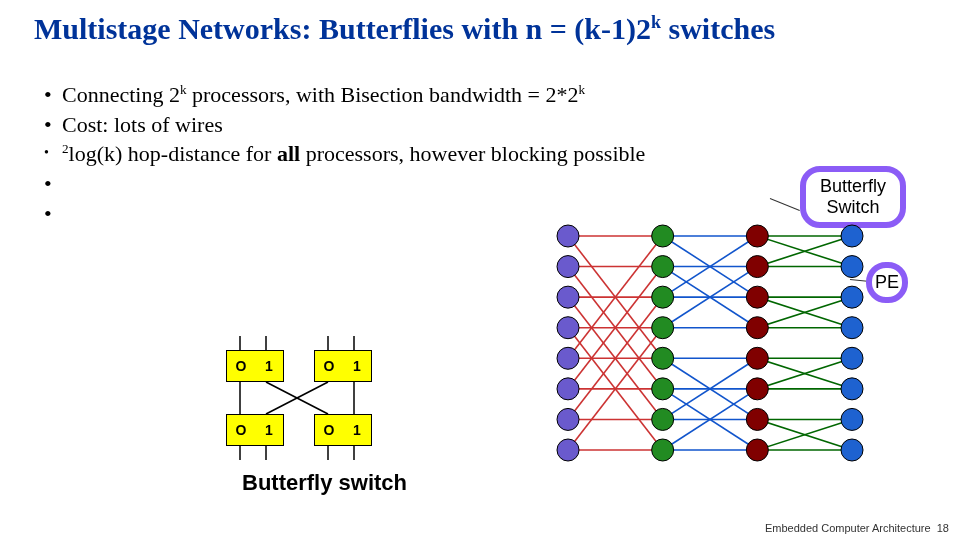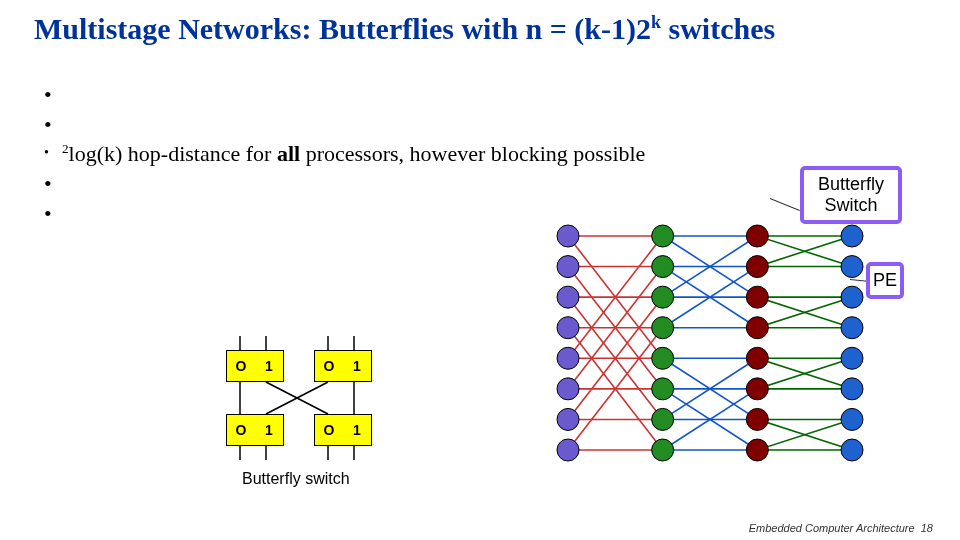--- a/index.html
+++ b/index.html
@@ -4,29 +4,29 @@
 <style>
   html,body{margin:0;padding:0;width:960px;height:540px;background:#fff;font-family:"Times New Roman",Times,serif;color:#000;}
   .slide{position:relative;width:960px;height:540px;}
   .title{position:absolute;left:34px;top:12px;font-size:30px;font-weight:bold;color:#003399;white-space:nowrap;}
   .title sup{font-size:.6em;}
   .bullets{position:absolute;left:44px;top:80px;font-size:22px;line-height:1.35;}
   .bullets .row{display:flex;}
   .bullets .dot{width:18px;flex:none;}
   .bullets .dot.small{font-size:14px;line-height:28px;}
   .bullets sup{font-size:.6em;}
-  .callout{position:absolute;background:#ffffff;border:4px solid #8b5cf6;border-radius:5px;font-family:Arial,Helvetica,sans-serif;font-size:18px;text-align:center;padding:4px 14px;}
+  .callout{position:absolute;background:#ffffff;border:6px solid #8b5cf6;border-radius:20px;font-family:Arial,Helvetica,sans-serif;font-size:18px;text-align:center;padding:4px 14px;}
   #callout-switch{left:800px;top:166px;}
   #callout-switch-line{position:absolute;left:770px;top:198px;width:32px;height:1px;background:#333;transform:rotate(22deg);transform-origin:left center;}
   #callout-pe{left:866px;top:262px;padding:4px 3px;}
   #callout-pe-line{position:absolute;left:850px;top:279px;width:20px;height:1px;background:#333;transform:rotate(6deg);transform-origin:left center;}
-  .caption{position:absolute;font-family:Arial,Helvetica,sans-serif;font-weight:normal;font-size:16px;}
+  .caption{position:absolute;font-family:Arial,Helvetica,sans-serif;font-weight:bold;font-size:22px;}
   #cap-left{left:242px;top:470px;}
   #cap-right{left:554px;top:470px;}
-  .footer{position:absolute;right:27px;bottom:6px;font-family:Arial,Helvetica,sans-serif;font-size:11px;font-style:italic;color:#333;}
+  .footer{position:absolute;right:11px;bottom:6px;font-family:Arial,Helvetica,sans-serif;font-size:11px;color:#333;}
   
   #bfly-switch{position:absolute;left:216px;top:336px;width:200px;height:130px;}
   #bfly-switch svg{position:absolute;left:0;top:0;}
   .swcell{position:absolute;width:56px;height:30px;border:1px solid #000;background:#ffff00;display:flex;}
   .swcell span{flex:1;text-align:center;font-family:Arial,Helvetica,sans-serif;font-size:14px;font-weight:bold;line-height:30px;}
   
   #bfly-net{position:absolute;left:540px;top:222px;width:340px;height:242px;}
   #bfly-net svg{position:absolute;left:0;top:0;}
 </style>
 </head>
@@ -34,23 +34,25 @@
 
 <div class="slide">
 
   <div class="title">
     <span>Multistage Networks: Butterflies with n = (k-1)2</span><sup>k</sup><span> switches</span>
   </div>
 
   <div class="bullets">
     <div class="row">
       <span class="dot">•</span>
-    </div>
-    <div class="row">
-      <span class="dot">•</span>
+      <span><span>Connecting 2</span><sup>k</sup><span> processors, with Bisection bandwidth = 2*2</span><sup>k</sup></span>
+    </div>
+    <div class="row">
+      <span class="dot">•</span>
+        <span>Cost: lots of wires</span>
     </div>
     <div class="row">
       <span class="dot small">•</span>
       <span><sup>2</sup><span>log(k) hop-distance for </span><b>all</b><span> processors, however blocking possible</span></span>
     </div>
     <div class="row">
       <span class="dot">•</span>
     </div>
     <div class="row">
       <span class="dot">•</span>

